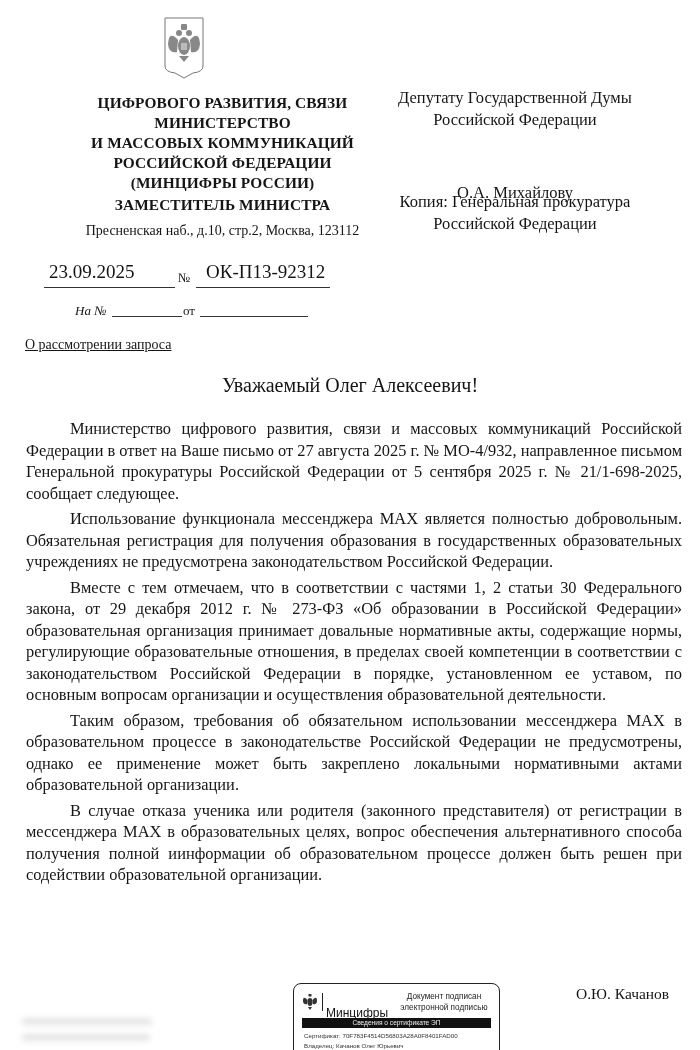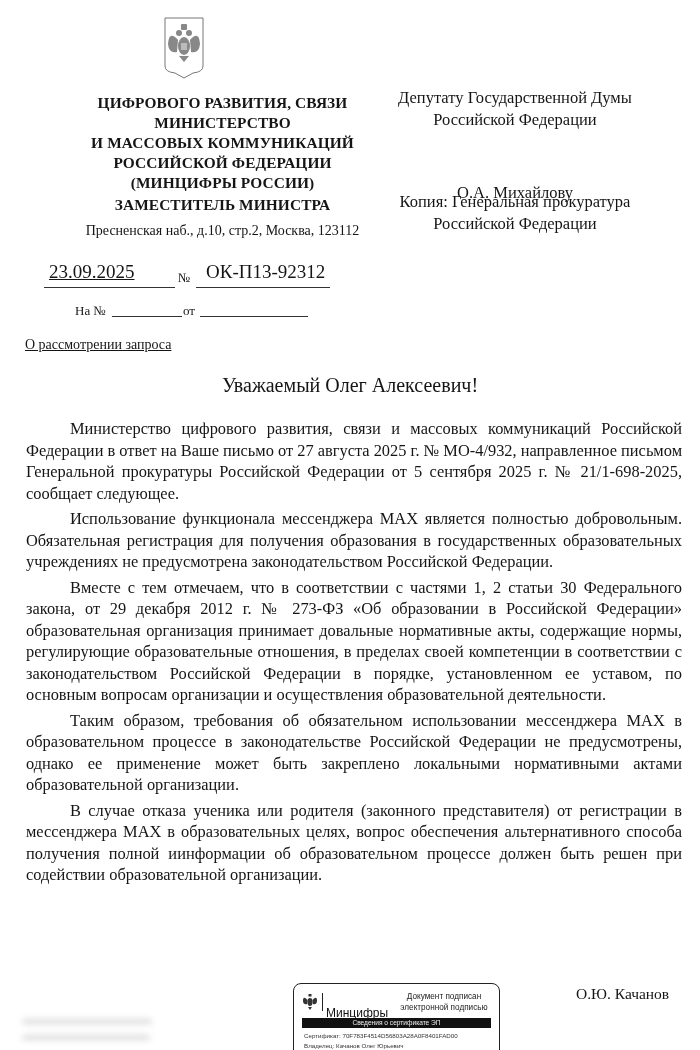--- a/index.html
+++ b/index.html
@@ -14,27 +14,27 @@
     #emblem { left: 163px; top: 16px; width: 42px; height: 64px; }
 
     
     .hdr { left: 70px; width: 305px; text-align: center; font-weight: bold; font-size: 15.4px; line-height: 20px; letter-spacing: 0.1px; }
     #ministry { top: 93px; }
     #deputy-title { top: 195px; }
     .addr { left: 70px; width: 305px; text-align: center; font-size: 14px; line-height: 13px; }
     #address { top: 224px; }
 
     
-    #reg-date { left: 49px; top: 261px; font-size: 19px; text-decoration: underline; }
+    #reg-date { left: 49px; top: 261px; font-size: 19px; }
     #reg-date-line { left: 44px; top: 287px; width: 131px; border-top: 1px solid #333; }
     #reg-num-sign { left: 178px; top: 270px; font-size: 13px; }
     #reg-num { left: 206px; top: 261px; font-size: 19px; }
     #reg-num-line { left: 196px; top: 287px; width: 134px; border-top: 1px solid #333; }
 
-    #ref-label { left: 75px; top: 303px; font-size: 13px; }
+    #ref-label { left: 75px; top: 303px; font-size: 13px; font-style: italic; }
     #ref-num-line { left: 112px; top: 316px; width: 70px; border-top: 1px solid #333; }
     #ref-from-label { left: 183px; top: 303px; font-size: 13px; }
     #ref-date-line { left: 200px; top: 316px; width: 108px; border-top: 1px solid #333; }
 
     #subject { left: 25px; top: 337px; font-size: 14px; text-decoration: underline; }
 
     
     .addressee { left: 370px; width: 290px; text-align: center; font-size: 16.5px; line-height: 22px; }
     #addressee-1 { top: 87px; }
     #addressee-name { top: 147px; margin-top: 35px; }

